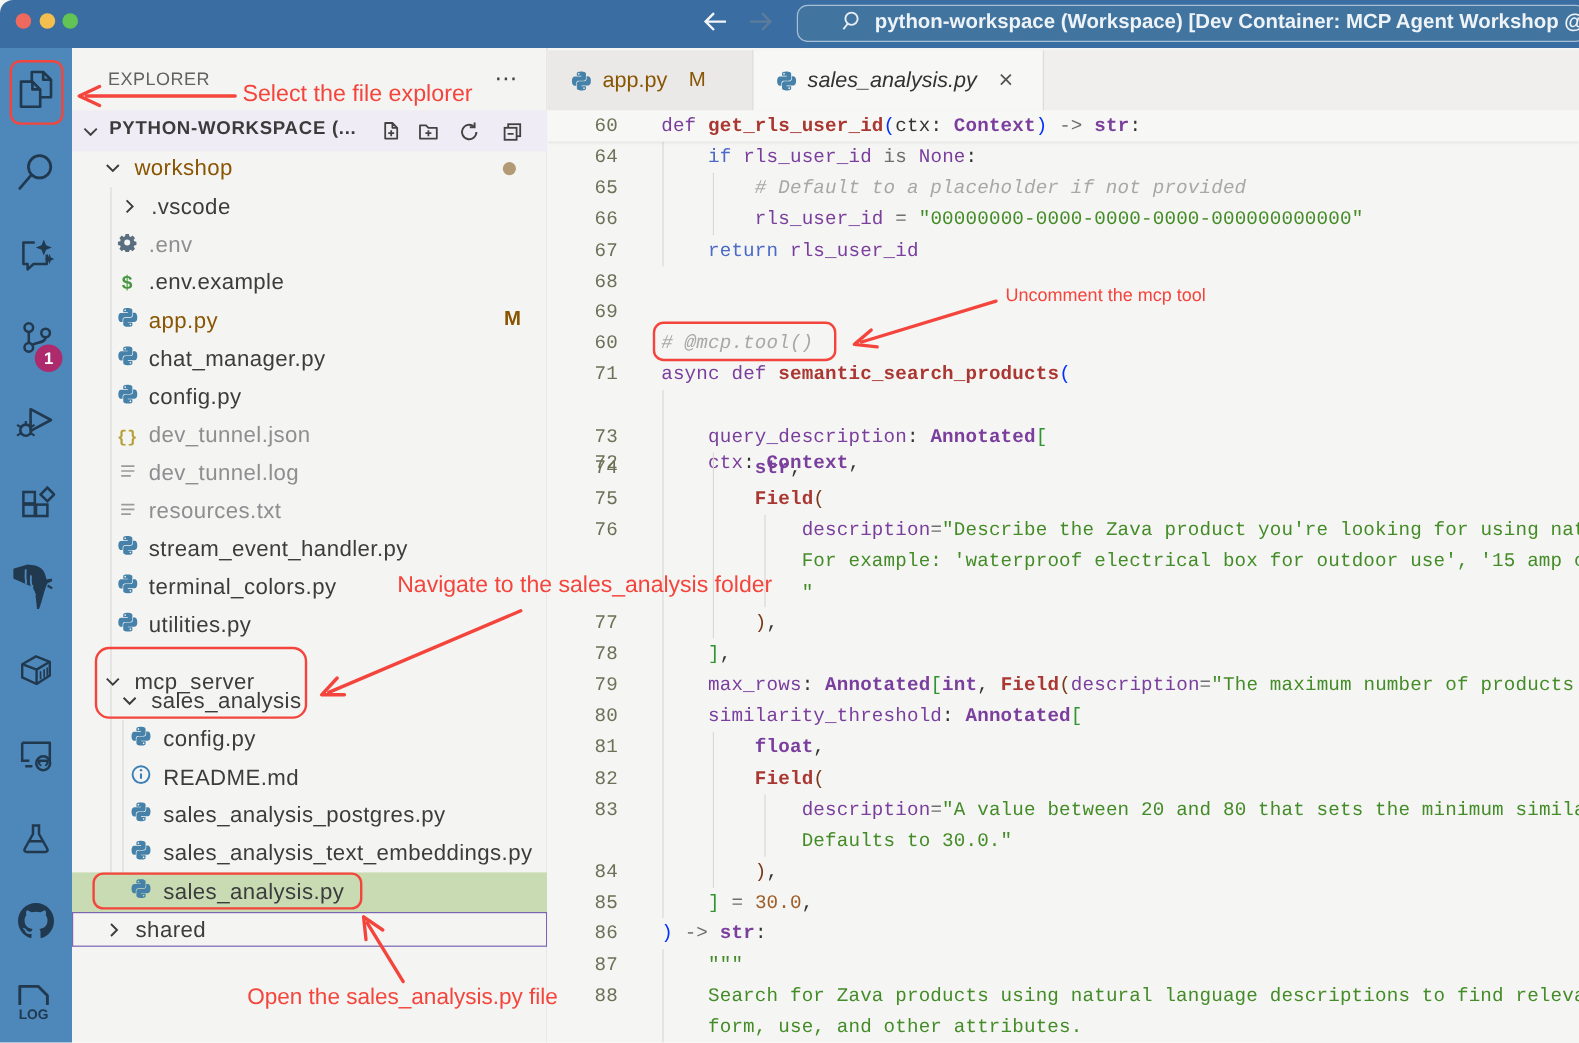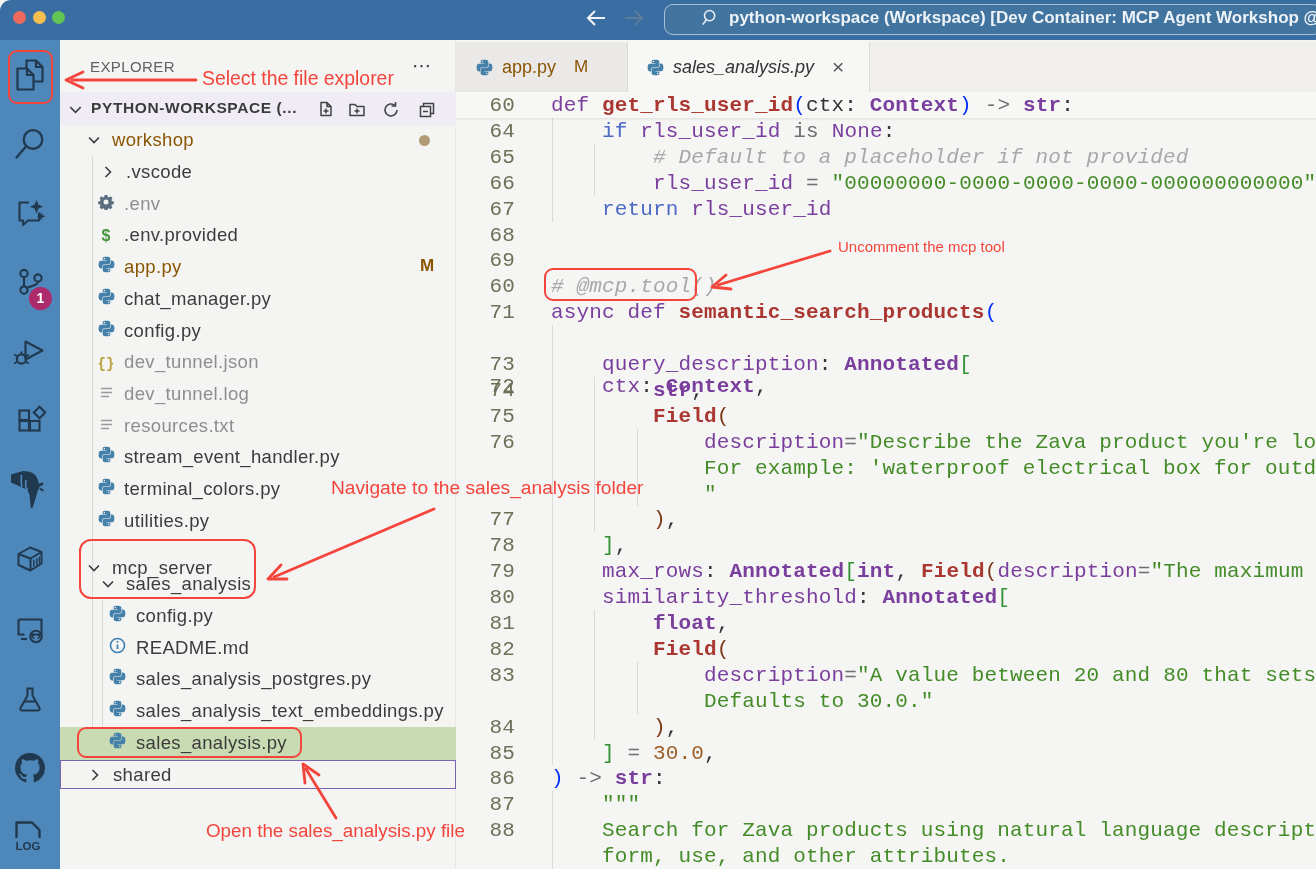--- a/index.html
+++ b/index.html
@@ -26,21 +26,21 @@
 .ficon { position:absolute; top:50%; transform:translateY(-50%); }
 
 #editor { left:456px; top:40px; width:860px; height:829px; background:#f5f5f4; overflow:hidden; }
 #tabstrip { position:absolute; left:0; top:2px; width:860px; height:50px; background:#f0efee; }
 .tab { position:absolute; top:0; height:50px; }
 #tab1 { left:0; width:172px; background:#eae9e8; border-right:1px solid #dcdbda; }
 #tab2 { left:172px; width:242px; background:#f7f7f5; border-right:1px solid #dcdbda; }
 .tablbl { position:absolute; top:50%; transform:translateY(-50%); font-size:18px; white-space:nowrap; }
 #sticky { position:absolute; left:0; top:52px; width:860px; height:26px; background:#f7f7f5; box-shadow:0 1px 2.5px rgba(0,0,0,0.10); z-index:3; }
 #codearea { position:absolute; left:0; top:78px; width:860px; height:751px; }
-.cl { position:absolute; left:0; width:860px; height:25.9px; font-family:"Liberation Mono", monospace; font-size:21px; letter-spacing:0.15px; white-space:pre; color:#333; }
+.cl { position:absolute; left:0; width:860px; height:25.9px; font-family:"Liberation Mono", monospace; font-size:16px; letter-spacing:0.15px; white-space:pre; color:#333; }
 .cl > .num { position:absolute; left:0; top:50%; transform:translateY(-50%); width:59px; text-align:right; color:#6e7057; }
 .cl > .code { position:absolute; left:95px; top:50%; transform:translateY(-50%); }
 .eguide { position:absolute; width:1px; background:#d9d9d6; z-index:1; }
 .kw { color:#4B69C6; }
 .st { color:#7A3E9D; }
 .vr { color:#7A3E9D;text-align:center; }
 .ty { color:#7A3E9D; font-weight:bold; }
 .fn { color:#AA3731; font-weight:bold; }
 .sr { color:#448C27; }
 .cm { color:#A8A8A8; font-style:italic; }
@@ -178,21 +178,21 @@
 <div class="lbl " style="left:66px;">.vscode</div>
 </div>
 <div class="trow" style="top:147.7px;">
 <div class="ficon" style="left:37px;width:18px;text-align:center;"><svg width="16" height="16" viewBox="0 0 16 16">
             <path fill-rule="evenodd" fill="#5b6e7f" d="M9.4 1h-2.8l-.4 1.9-1.1.5L3.5 2.3 1.5 4.3l1.1 1.6-.5 1.1L.2 7.4v2.8l1.9.4.5 1.1-1.1 1.6 2 2 1.6-1.1 1.1.5.4 1.9h2.8l.4-1.9 1.1-.5 1.6 1.1 2-2-1.1-1.6.5-1.1 1.9-.4V7.4l-1.9-.4-.5-1.1 1.1-1.6-2-2-1.6 1.1-1.1-.5zM8 10.5A2.5 2.5 0 1 1 8 5.5a2.5 2.5 0 0 1 0 5z"></path>
           </svg></div>
 <div class="lbl gitign" style="left:64px;">.env</div>
 </div>
 <div class="trow" style="top:179.4px;">
 <div class="ficon" style="left:37px;width:18px;text-align:center;"><span style="color:#48953f;font-weight:bold;font-size:16px;">$</span></div>
-<div class="lbl " style="left:64px;">.env.provided</div>
+<div class="lbl " style="left:64px;">.env.example</div>
 </div>
 <div class="trow" style="top:211.1px;">
 <div class="ficon" style="left:37px;width:18px;text-align:center;"><svg width="17" height="17" viewBox="-1 -1 26 26">
             <path fill="#4581a8" fill-rule="evenodd" d="M14.25.18l.9.2.73.26.59.3.45.32.34.34.25.34.16.33.1.3.04.26.02.2-.01.13V8.5l-.05.63-.13.55-.21.46-.26.38-.3.31-.33.25-.35.19-.35.14-.33.1-.3.07-.26.04-.21.02H8.77l-.69.05-.59.14-.5.22-.41.27-.33.32-.27.35-.2.36-.15.37-.1.35-.07.32-.04.27-.02.21v3.06H3.17l-.21-.03-.28-.07-.32-.12-.35-.18-.36-.26-.36-.36-.35-.46-.32-.59-.28-.73-.21-.88-.14-1.05-.05-1.23.06-1.22.16-1.04.24-.87.32-.71.36-.57.4-.44.42-.33.42-.24.4-.16.36-.1.32-.05.24-.01h.16l.06.01h8.16v-.83H6.18l-.01-2.75-.02-.37.05-.34.11-.31.17-.28.25-.26.31-.23.38-.2.44-.18.51-.15.58-.12.64-.1.71-.06.77-.04.84-.02 1.27.05zm-6.3 1.98l-.23.33-.08.41.08.41.23.34.33.22.41.09.41-.09.33-.22.23-.34.08-.41-.08-.41-.23-.33-.33-.22-.41-.09-.41.09zm13.09 3.95l.28.06.32.12.35.18.36.27.36.35.35.47.32.59.28.73.21.88.14 1.04.05 1.23-.06 1.23-.16 1.04-.24.86-.32.71-.36.57-.4.45-.42.33-.42.24-.4.16-.36.09-.32.05-.24.02-.16-.01h-8.22v.82h5.84l.01 2.76.02.36-.05.34-.11.31-.17.29-.25.25-.31.24-.38.2-.44.17-.51.15-.58.13-.64.09-.71.07-.77.04-.84.01-1.27-.04-1.07-.14-.9-.2-.73-.25-.59-.3-.45-.33-.34-.34-.25-.34-.16-.33-.1-.3-.04-.25-.02-.2.01-.13v-5.34l.05-.64.13-.54.21-.46.26-.38.3-.32.33-.24.35-.2.35-.14.33-.1.3-.06.26-.04.21-.02.13-.01h5.84l.69-.05.59-.14.5-.21.41-.28.33-.32.27-.35.2-.36.15-.36.1-.35.07-.32.04-.28.02-.21V6.07h2.09l.14.01zm-6.47 14.25l-.23.33-.08.41.08.41.23.33.33.23.41.08.41-.08.33-.23.23-.33.08-.41-.08-.41-.23-.33-.33-.23-.41-.08-.41.08z"></path>
           </svg></div>
 <div class="lbl gitmod" style="left:64px;">app.py</div>
 <div class="abs" style="left:360px;top:5px;font-size:17px;font-weight:600;color:#8a5502;">M</div>
 </div>
 <div class="trow" style="top:242.8px;">
 <div class="ficon" style="left:37px;width:18px;text-align:center;"><svg width="17" height="17" viewBox="-1 -1 26 26">

